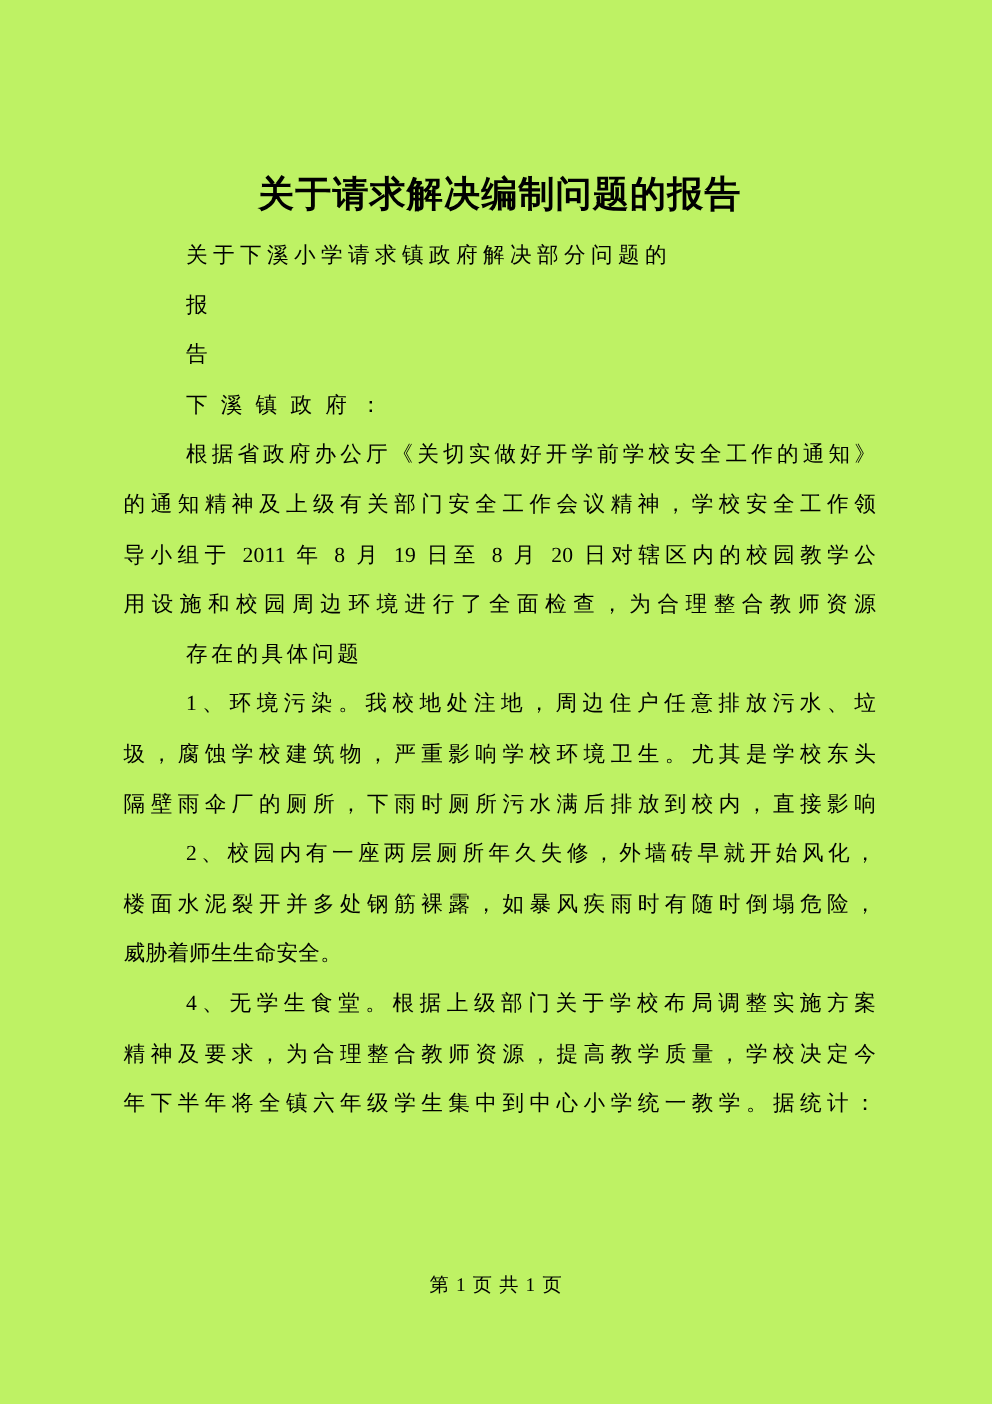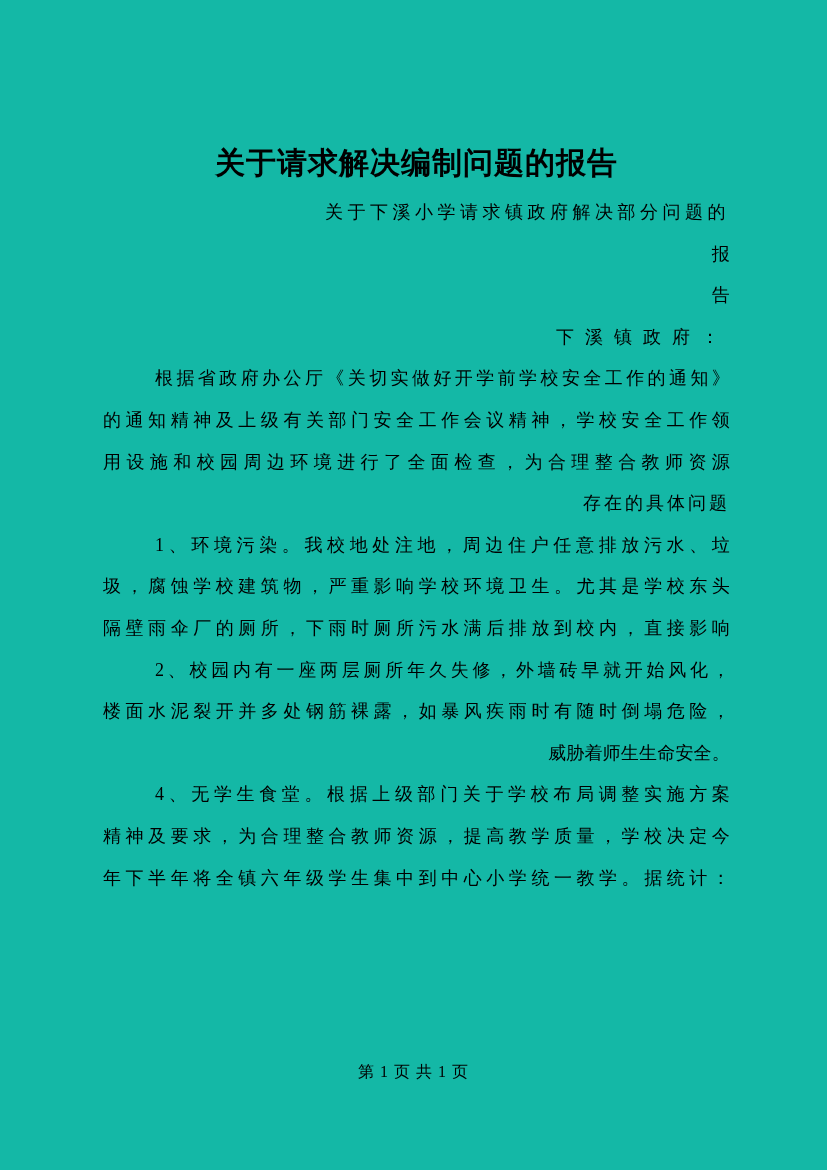--- a/index.html
+++ b/index.html
@@ -1,21 +1,21 @@
 <!DOCTYPE html>
 <html><head>
 <meta charset="utf-8">
 <style>
   * { margin: 0; padding: 0; box-sizing: border-box; }
   html, body { background: #ffffff; }
   .page {
     position: relative;
     width: 827px;
     height: 1170px;
-    background: #14b8a6;
+    background: #bef264;
     color: #000000;
     font-family: "Liberation Serif", "DejaVu Serif", serif;
     overflow: hidden;
     padding-top: 141px;
   }
   .doc-title {
     text-align: center;
     font-size: 30px;
     font-weight: bold;
     letter-spacing: 1px;
@@ -23,21 +23,21 @@
     margin: 0 97px 0 103px;
   }
   .doc-body {
     margin: 7px 97px 0 103px; 
   }
   .line {
     font-size: 18px;
     line-height: 41.6px;
     height: 41.6px;
     letter-spacing: 0.2px;
-    text-align: right;
+    text-align: left;
   }
   .fill {
     text-align: justify;
     text-align-last: justify;
   }
   .indent { padding-left: 52px; }
   .ls-subtitle   { letter-spacing: 4.5px; }
   .ls-salutation { letter-spacing: 11px; }
   .ls-heading    { letter-spacing: 3px; }
   .doc-footer {
@@ -58,20 +58,21 @@
 
   <h1 class="doc-title">关于请求解决编制问题的报告</h1>
 
   <div class="doc-body">
     <div class="line indent ls-subtitle">关于下溪小学请求镇政府解决部分问题的</div>
     <div class="line indent">报</div>
     <div class="line indent">告</div>
     <div class="line indent ls-salutation">下溪镇政府：</div>
     <div class="line indent fill">根据省政府办公厅《关切实做好开学前学校安全工作的通知》</div>
     <div class="line fill">的通知精神及上级有关部门安全工作会议精神，学校安全工作领</div>
+    <div class="line fill">导小组于 2011 年 8 月 19 日至 8 月 20 日对辖区内的校园教学公</div>
     <div class="line fill">用设施和校园周边环境进行了全面检查，为合理整合教师资源</div>
     <div class="line indent ls-heading">存在的具体问题</div>
     <div class="line indent fill">1、环境污染。我校地处注地，周边住户任意排放污水、垃</div>
     <div class="line fill">圾，腐蚀学校建筑物，严重影响学校环境卫生。尤其是学校东头</div>
     <div class="line fill">隔壁雨伞厂的厕所，下雨时厕所污水满后排放到校内，直接影响</div>
     <div class="line indent fill">2、校园内有一座两层厕所年久失修，外墙砖早就开始风化，</div>
     <div class="line fill">楼面水泥裂开并多处钢筋裸露，如暴风疾雨时有随时倒塌危险，</div>
     <div class="line">威胁着师生生命安全。</div>
     <div class="line indent fill">4、无学生食堂。根据上级部门关于学校布局调整实施方案</div>
     <div class="line fill">精神及要求，为合理整合教师资源，提高教学质量，学校决定今</div>

